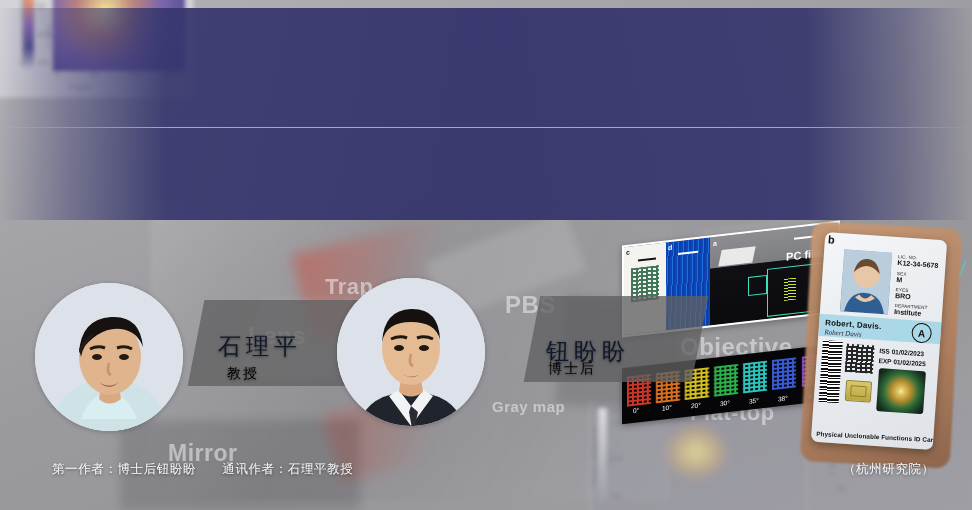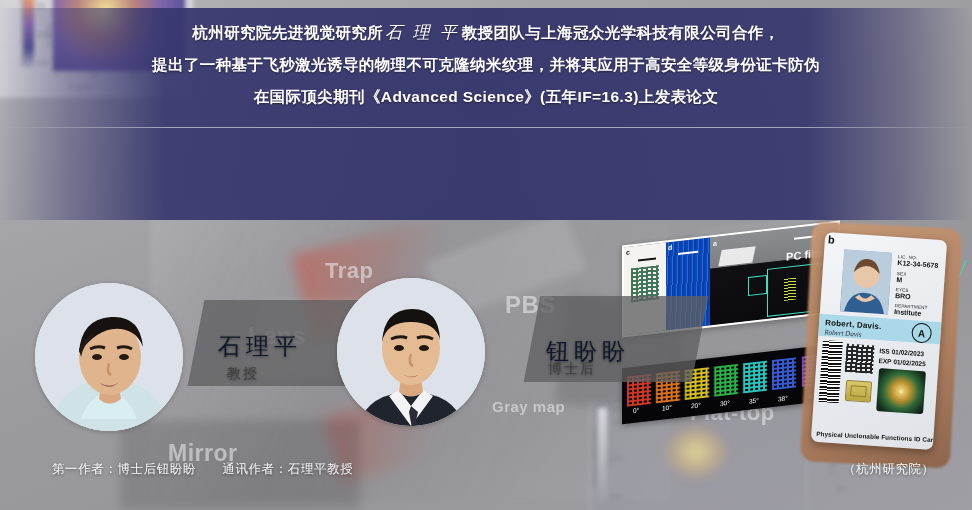--- a/index.html
+++ b/index.html
@@ -85,21 +85,21 @@
     text-shadow:1.5px 1.5px 0 rgba(0,0,0,.55),-.5px -.5px 0 rgba(0,0,0,.30);}
 
   
   .person{position:absolute;}
   .avatar{position:absolute;width:148px;height:148px;border-radius:50%;
     overflow:hidden;background:#dfe3ea;box-shadow:0 1px 5px rgba(0,0,0,.22);}
   .avatar svg{display:block;width:100%;height:100%;}
   .pname{position:absolute;color:#0f172a;font-family:"Liberation Serif",serif;
     font-size:23px;letter-spacing:5px;white-space:nowrap;
     text-shadow:0 1px 3px rgba(0,0,0,.5);}
-  .ptitle{position:absolute;color:#404040;font-size:14px;letter-spacing:2px;
+  .ptitle{position:absolute;color:#000000;font-size:14px;letter-spacing:2px;
     white-space:nowrap;text-shadow:0 1px 3px rgba(0,0,0,.45);}
 
   .credits{position:absolute;left:52px;top:461px;color:#fbfbfc;font-size:12.5px;
     letter-spacing:.6px;white-space:nowrap;text-shadow:0 1px 3px rgba(0,0,0,.5);}
   .source{position:absolute;left:843px;top:461px;color:#fbfbfc;font-size:12.5px;
     letter-spacing:.6px;white-space:nowrap;text-shadow:0 1px 3px rgba(0,0,0,.5);}
 
   
   .fig{position:absolute;}
   .strip-top{position:absolute;left:622px;top:233px;width:214px;height:88px;
@@ -215,23 +215,24 @@
 
       <div class="panelB">
         <span class="ticklab" style="left:30px;top:22px;">40</span>
         <span class="ticklab" style="left:30px;top:52px;">60</span>
         <span class="ticklab" style="left:30px;top:82px;">80</span>
         <span class="ticklab" style="left:20px;top:74px;transform-origin:0 0;transform:rotate(-90deg);">Y (μm)</span>
       </div>
 
     </div>
 
-    <span class="oplabel" style="left:325px;top:258px;font-size:22px;">Trap</span>
+    <span class="oplabel" style="left:325px;top:274px;font-size:22px;">Trap</span>
     <span class="oplabel" style="left:505px;top:291px;font-size:24px;">PBS</span>
     <span class="oplabel" style="left:248px;top:322px;font-size:24px;">Lens</span>
+    <span class="oplabel" style="left:680px;top:333px;font-size:24px;">Objective</span>
     <span class="oplabel" style="left:492px;top:398px;font-size:15px;">Gray map</span>
     <span class="oplabel" style="left:168px;top:440px;font-size:23px;">Mirror</span>
     <span class="oplabel" style="left:690px;top:400px;font-size:22px;">Flat-top</span>
   </div>
 
   <div class="fig">
 
     <div class="strip-top">
       <div class="cell qrwhite" style="left:0;width:42px;">
         <div style="position:absolute;left:7px;top:22px;width:28px;height:34px;color:#2f6a4a;">
@@ -331,27 +332,20 @@
         <span>01/02/2025</span>
       </div>
       <div class="hologram">
         <div class="holotext">●</div>
       </div>
       <span class="idfoot">Physical Unclonable Functions ID Card</span>
     </div>
   </div>
 
   <div class="banner">
-    <div class="banner-top">
-      <div class="zh">
-        <span>杭州研究院先进视觉研究所</span><span class="hand">石 理 平</span><span>教授团队与上海冠众光学科技有限公司合作，</span>
-      </div>
-      <div class="zh">提出了一种基于飞秒激光诱导的物理不可克隆纳米纹理，并将其应用于高安全等级身份证卡防伪</div>
-      <div class="zh">在国际顶尖期刊《Advanced Science》(五年IF=16.3)上发表论文</div>
-    </div>
     <div class="hline"></div>
   </div>
 
   <div class="plate" style="left:196px;top:300px;width:170px;height:86px;"></div>
   <div class="plate" style="left:532px;top:296px;width:168px;height:86px;"></div>
 
   <div class="person">
     <div class="avatar" style="left:35px;top:283px;">
       <svg viewBox="0 0 148 148">
         <rect width="148" height="148" fill="#dde2ea"></rect>

